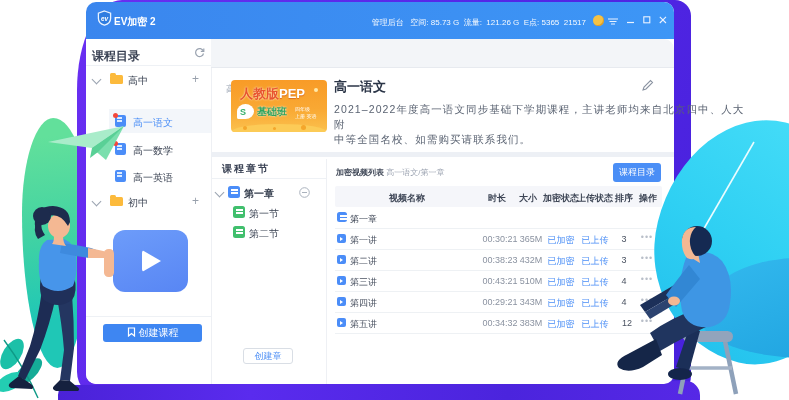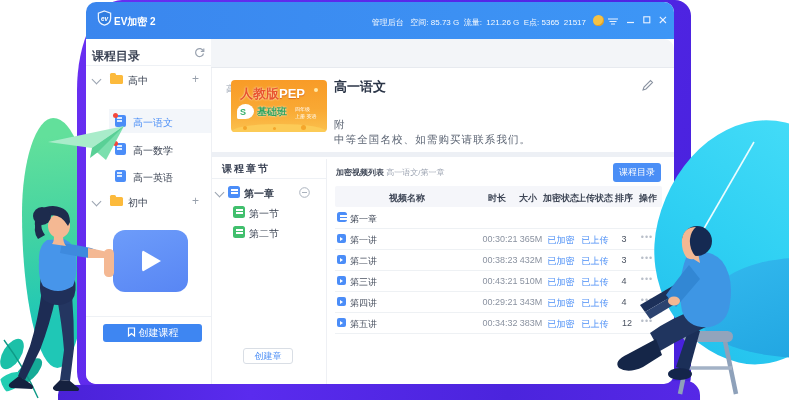--- a/index.html
+++ b/index.html
@@ -1,16 +1,16 @@
 <!DOCTYPE html>
 <html><head><meta charset="utf-8">
 <style>
 html,body{margin:0;padding:0;background:#fff;}
 #stage{position:relative;width:789px;height:400px;overflow:hidden;background:#fff;
-  font-family:"Liberation Sans",sans-serif;border-radius:25px;}
+  font-family:"Liberation Sans",sans-serif;}
 .abs{position:absolute;}
 
 #greenblob{left:22px;top:118px;width:68px;height:250px;border-radius:46% 54% 48% 52%/38% 42% 58% 62%;
   background:linear-gradient(175deg,#62e09b 8%,#43d3a2 45%,#1fc7b6 80%);}
 #purple{left:77px;top:0px;width:614px;height:398px;border-radius:45px 16px 22px 26px / 90px 16px 22px 26px;
   background:linear-gradient(115deg,#6a2ff2 0%,#5527e8 50%,#4721dc 100%);}
 #pband{left:58px;top:383px;width:642px;height:26px;border-radius:10px 14px 4px 4px;
   background:linear-gradient(92deg,#4a22d8,#5a2bee 30%,#4b24dd 70%,#5628e6);transform:rotate(-0.35deg);}
 
 #win{left:86px;top:2px;width:588px;height:382px;border-radius:10px;background:#fff;}
@@ -161,20 +161,21 @@
         <div class="abs" style="left:0;top:44px;width:96px;height:8px;background:#fccb57;border-radius:50% 50% 0 0/100% 100% 0 0;"></div>
         <div class="abs" style="left:12px;top:46px;width:4px;height:4px;border-radius:50%;background:#f5a62b"></div>
         <div class="abs" style="left:70px;top:45px;width:5px;height:5px;border-radius:50%;background:#f5a62b"></div>
         <div class="abs" style="left:42px;top:47px;width:3px;height:3px;border-radius:50%;background:#f5a62b"></div>
         <div class="abs" style="left:83px;top:8px;width:4px;height:4px;border-radius:50%;background:#ffe9a8"></div>
       </div>
       <div class="abs" id="ctitle">高一语文</div>
       <svg class="abs" id="pencil" width="13" height="13" viewBox="0 0 13 13">
           <path d="M2 11 L3 8 L9.5 1.5 L11.5 3.5 L5 10 Z M2 11 L4.5 10.2" fill="none" stroke="#8a93a1" stroke-width="1.1"></path>
         </svg>
+      <div class="desc" style="top:64px">2021–2022年度高一语文同步基础下学期课程，主讲老师均来自北京四中、人大</div>
       <div class="desc" style="top:79px">附</div>
       <div class="desc" style="top:94px">中等全国名校、如需购买请联系我们。</div>
       <div class="abs" id="grayband"></div>
 
       <div class="abs" id="lp">
         <div class="abs" id="lphead">课程章节</div>
         <div class="divh abs" style="left:0;top:19px;width:115px"></div>
         <div class="abs" style="left:0;top:25px;width:115px;height:20px">
           <div class="chev" style="left:5px;top:5px"></div>
           <div class="sqicon" style="left:17px;top:2px;background:#4b8df8"></div>

